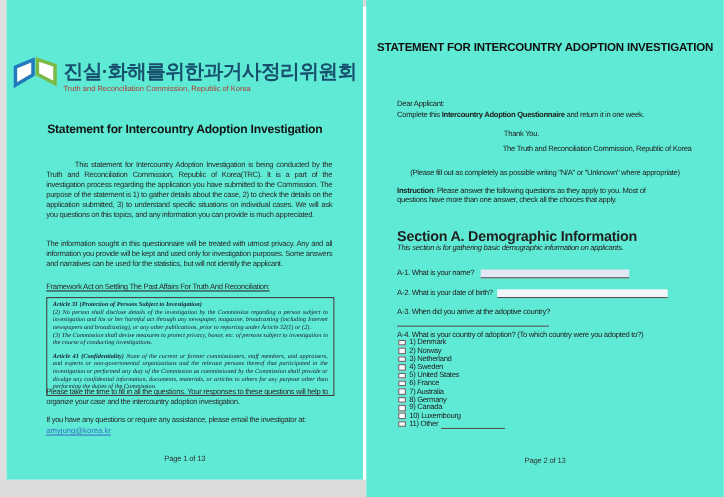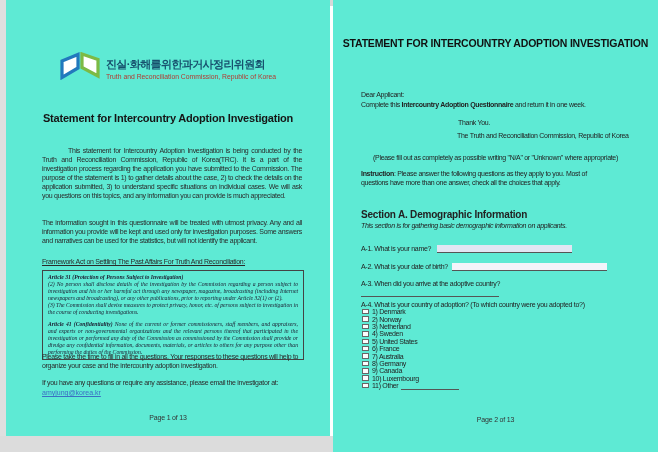--- a/index.html
+++ b/index.html
@@ -13,21 +13,21 @@
   #gap-top     { left:322px; top:0; width:36px; height:6px; background:#d8d8d8; }
   #gap-bottom  { left:334px; top:441px; width:52px; height:11px; background:#d4d4d4; border-radius:2px; }
 
   .page { position:absolute; background:#5eead4; }
   #page1 { left:6px;   top:0; width:324px; height:436px; }
   #page2 { left:333px; top:0; width:325px; height:452px; }
 
   
   .p1-logo { position:absolute; top:52px; left:0; width:100%;
              display:flex; justify-content:center; align-items:center; gap:6px; }
-  .logo-text .ko { font-size:11px; font-weight:bold; letter-spacing:-0.6px;
+  .logo-text .ko { font-size:18px; font-weight:bold; letter-spacing:-0.6px;
                    color:var(--logo-korean-text); white-space:nowrap; }
   .logo-text .en { font-size:6.8px; margin-top:1px; color:var(--logo-english-text);
                    white-space:nowrap; }
 
   .p1-title { position:absolute; top:112px; left:0; width:100%; text-align:center;
               font-weight:bold; font-size:11px; letter-spacing:-0.2px; color:#151515; }
 
   .p1-body { position:absolute; left:36px; width:260px; font-size:7px; line-height:9px;
              letter-spacing:-0.3px; color:#2a2a2a; }
   #para1 { top:146px; text-indent:26px; text-align:justify; }
@@ -53,21 +53,21 @@
   .p2-title { position:absolute; top:37px; left:0; width:100%; text-align:center;
               font-weight:bold; font-size:10.5px; letter-spacing:-0.2px; color:#111; }
   .p2-text { position:absolute; left:28px; font-size:7px; line-height:9px;
              letter-spacing:-0.3px; color:#222; }
   #salutation { top:90px; }
   #line1 { top:100px; width:265px; }
   #thanks { top:118px; left:125px; }
   #signature { top:131px; left:124px; }
   #note { top:153px; left:0; width:100%; text-align:center; }
   #instruction { top:169px; width:252px; }
-  #section-a { top:210px; font-weight:bold; font-size:10px; letter-spacing:-0.2px; }
+  #section-a { top:210px; font-weight:bold; font-size:13px; letter-spacing:-0.2px; }
   #section-a-sub { top:221px; font-style:italic; }
 
   .q-row { white-space:nowrap; }
   #q1 { top:244px; } #q2 { top:262px; } #q3 { top:279px; } #q4 { top:300px; }
   .blank { display:inline-block; border-bottom:1px solid #555; height:8px;
            vertical-align:bottom; }
   #q1-blank { width:135px; margin-left:6px; background:var(--field-shade); }
   #q2-blank { width:155px; margin-left:4px; background:#f3f4fa; }
   #q3-blank { position:absolute; left:28px; top:289px; width:138px;
               border-bottom:1px solid #555; height:8px; }

